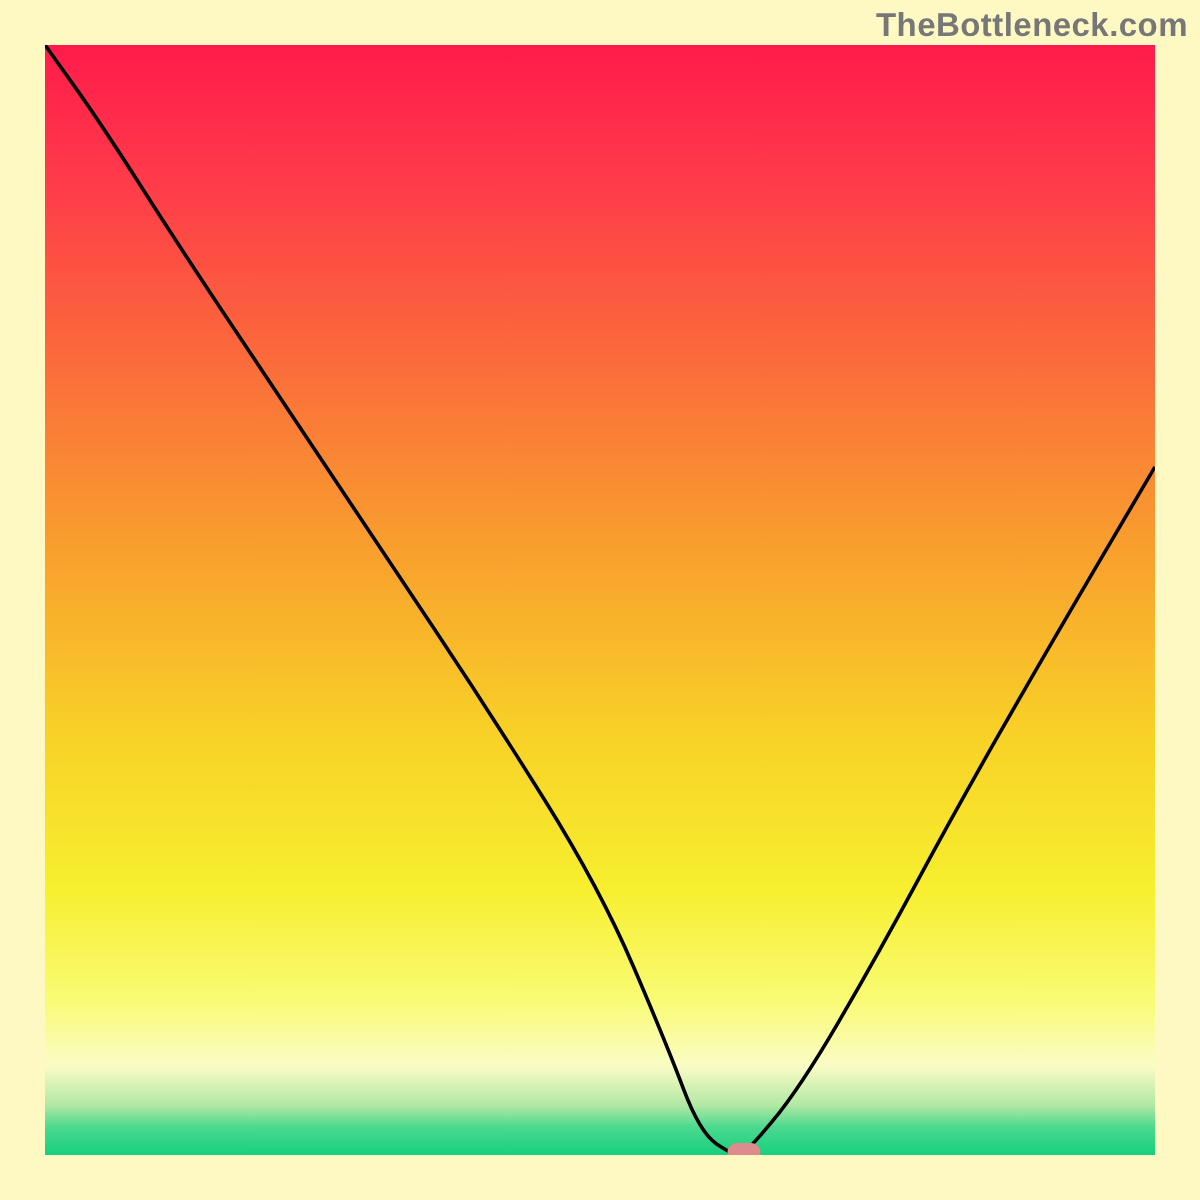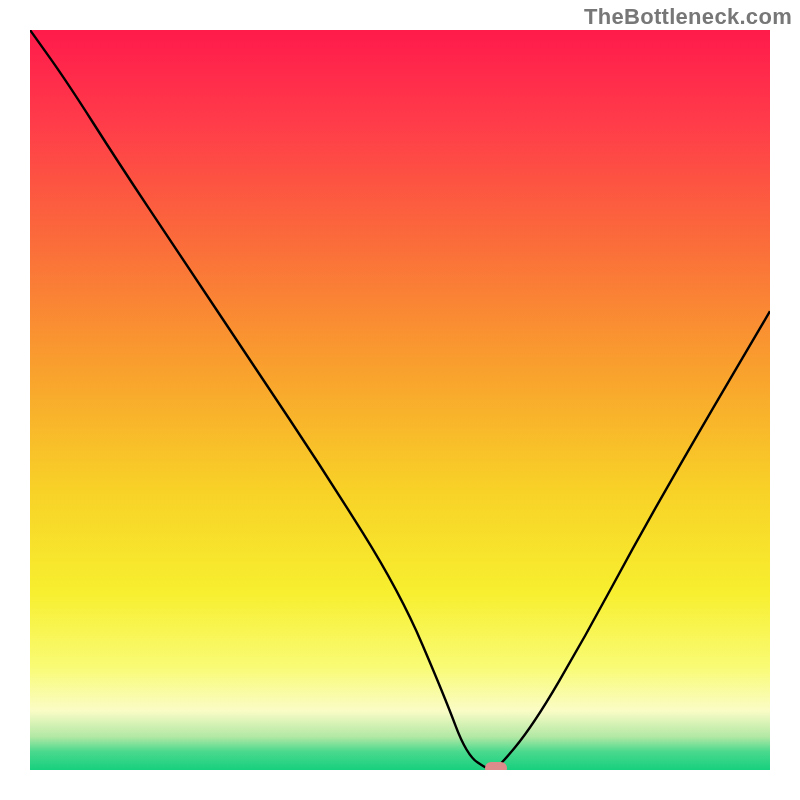--- a/index.html
+++ b/index.html
@@ -7,21 +7,21 @@
     padding: 0;
     width: 800px;
     height: 800px;
     background: #000;
     font-family: Arial, Helvetica, sans-serif;
   }
   .frame {
     position: relative;
     width: 800px;
     height: 800px;
-    background: #ffffff;
+    background: #fef9c3;
   }
   .watermark {
     position: absolute;
     top: 4px;
     right: 8px;
     color: #777;
     font-size: 22px;
     font-weight: 600;
     letter-spacing: 0.3px;
     z-index: 5;

